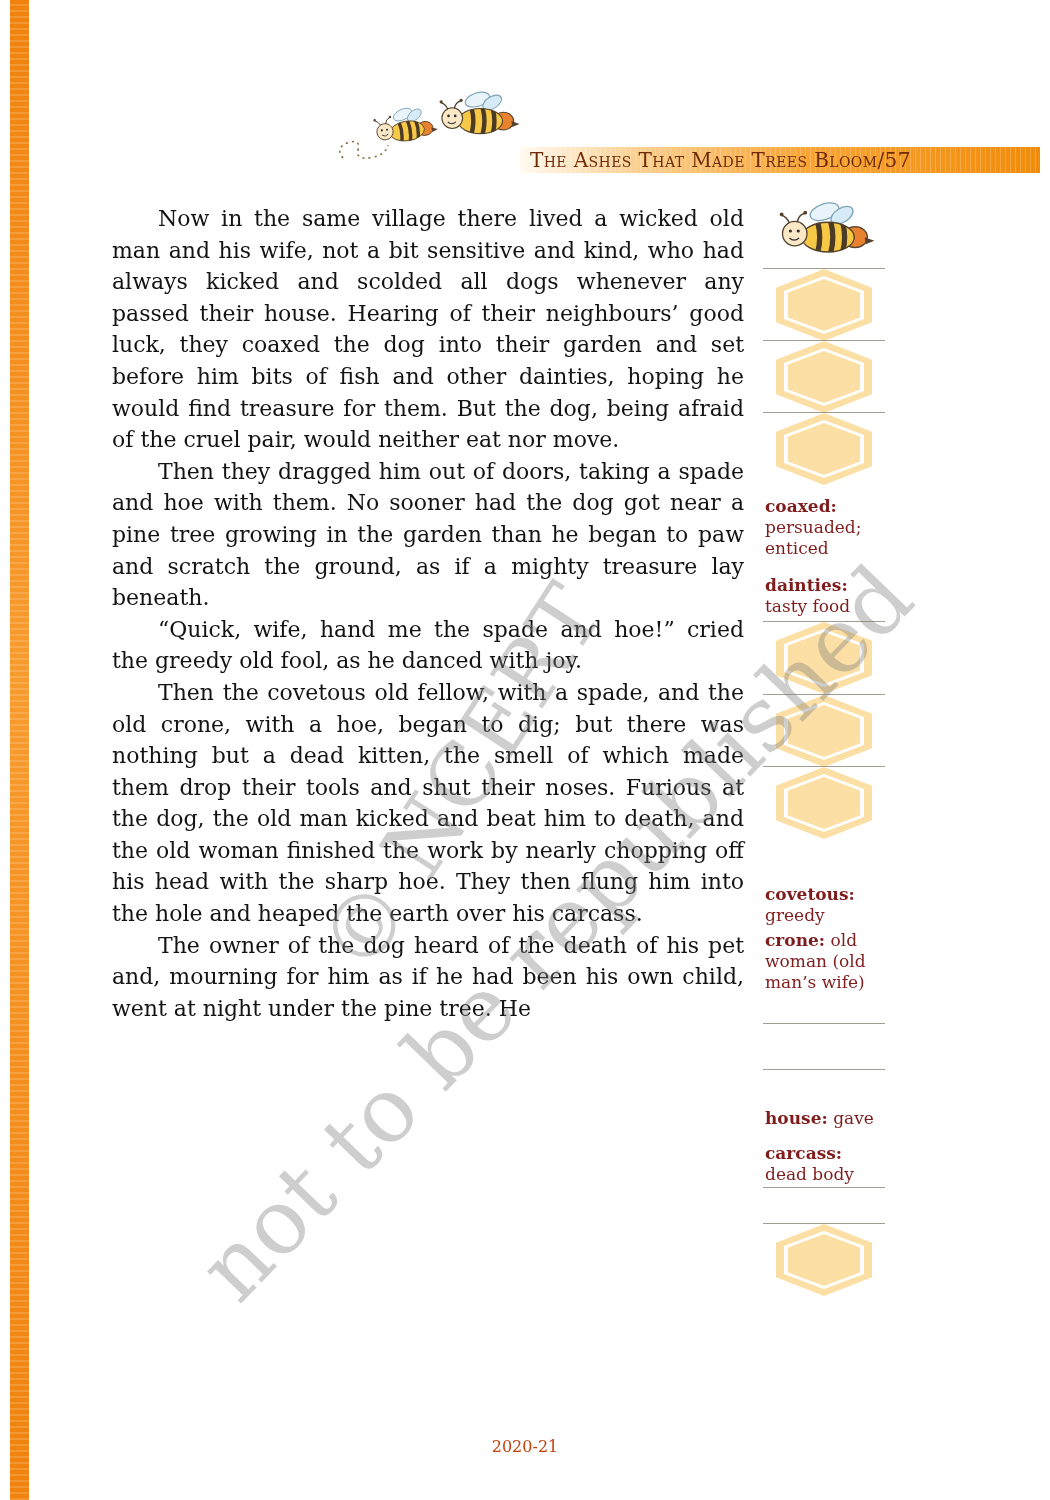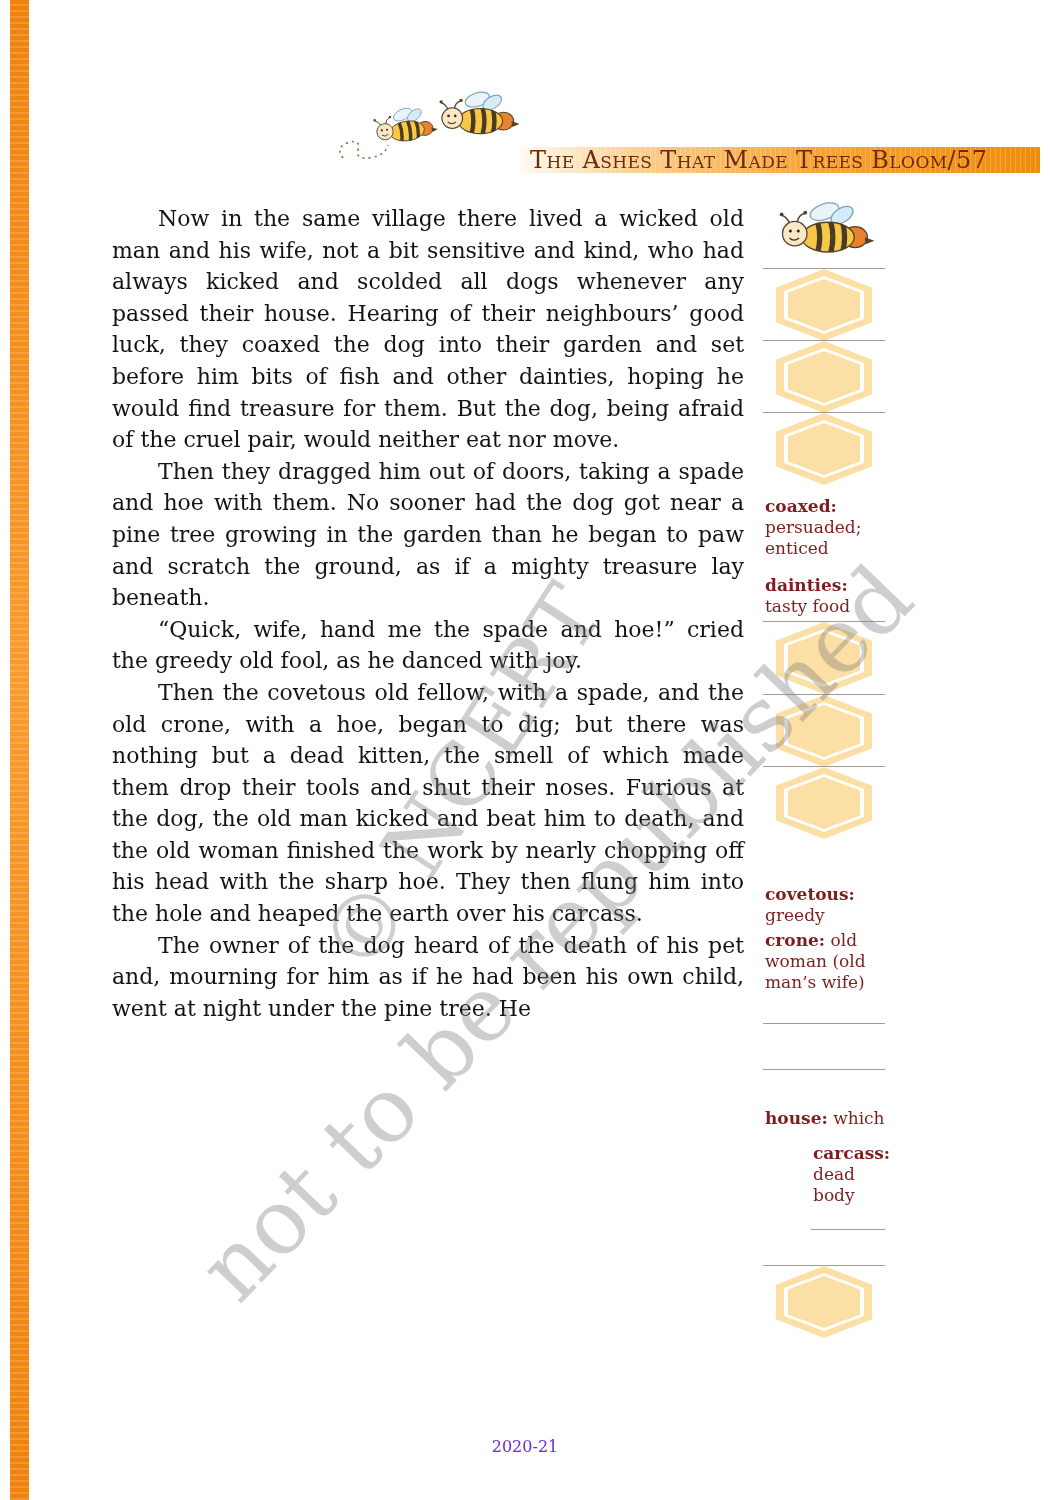--- a/index.html
+++ b/index.html
@@ -20,21 +20,21 @@
 
   
   .header-band {
     position:absolute; left:520px; top:147px; width:520px; height:26px;
     background:
       repeating-linear-gradient(90deg, rgba(255,255,255,.20) 0 1px, rgba(255,255,255,0) 1px 5px),
       linear-gradient(90deg, #fffaf0 0%, #fbd193 22%, #f8a537 55%, #f08c0a 100%);
   }
   .header-title {
     position:absolute; left:530px; top:148px; width:505px; height:26px;
-    font-variant:small-caps; font-size:24px; line-height:25px;
+    font-variant:small-caps; font-size:20px; line-height:25px;
     color:#6f2a08; letter-spacing:.4px; white-space:nowrap;
   }
   .header-bees { position:absolute; left:333px; top:86px; }
 
   
   .story {
     position:absolute; left:112px; top:203px; width:632px;
     font-size:22px; line-height:31.6px; text-align:justify;
   }
   .story p { margin:0; text-indent:46px; }
@@ -65,34 +65,34 @@
   .gloss b { font-weight:bold; }
   .ruled { border-bottom:1px solid #a49c8f; }
   .gap   { border-bottom:1px solid #a49c8f; }
 
   #g-coaxed   { margin-top:12px; }
   #g-dainties { margin-top:16px; padding-bottom:4px; }
   #g-covetous { margin-top:46px; }
   #g-crone    { margin-top:4px;  padding-bottom:30px; }
   #gap1       { height:46px; }
   #g-flung    { margin-top:38px; }
-  #g-carcass  { margin-top:14px; padding-bottom:23px;margin-left:48px; }
+  #g-carcass  { margin-top:14px; padding-bottom:2px; }
   #gap2       { height:36px; }
 
   
   .watermark {
     position:absolute; z-index:4; pointer-events:none; white-space:nowrap;
     color:rgba(125,125,125,.38); font-family:"DejaVu Serif", serif;
   }
   .wm1 { left:300px; top:935px; font-size:86px; transform:rotate(-57deg); transform-origin:0 0; }
   .wm2 { left:178px; top:1248px; font-size:90px; transform:rotate(-46deg); transform-origin:0 0; }
 
   .footer {
     position:absolute; left:0; top:1437px; width:100%;
-    text-align:center; font-size:16px; color:#6d28d9;
+    text-align:center; font-size:16px; color:#c2410c;
   }
 </style>
 </head>
 <body>
 
 <svg width="0" height="0" style="position:absolute" aria-hidden="true">
   <defs>
     <g id="bee">
       <clipPath id="beeBody">
           <ellipse cx="64" cy="42" rx="30" ry="17"></ellipse>
@@ -179,21 +179,21 @@
     </div>
     <div class="gloss ruled" id="g-crone">
       <b>crone:</b>
       <span>old woman (old man’s wife)</span>
     </div>
 
     <div class="gap" id="gap1"></div>
 
     <div class="gloss" id="g-flung">
       <b>house:</b>
-      <span>which</span>
+      <span>gave</span>
     </div>
     <div class="gloss ruled" id="g-carcass">
       <b>carcass:</b>
       <span>dead body</span>
     </div>
 
     <div class="gap" id="gap2"></div>
     <div class="hex-seg no-top">
         <i class="hex-core"></i>
       </div>

